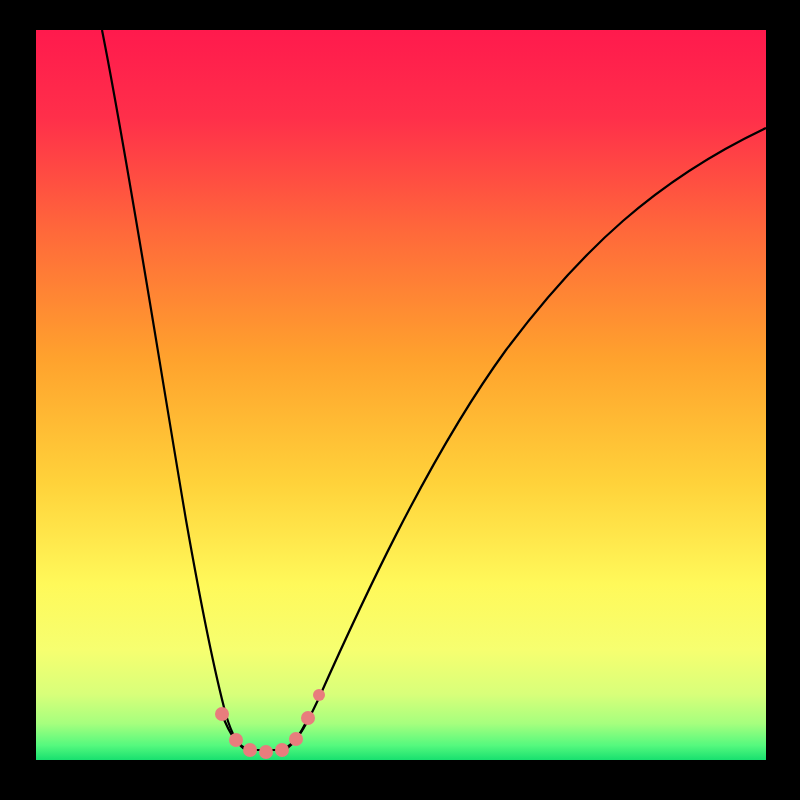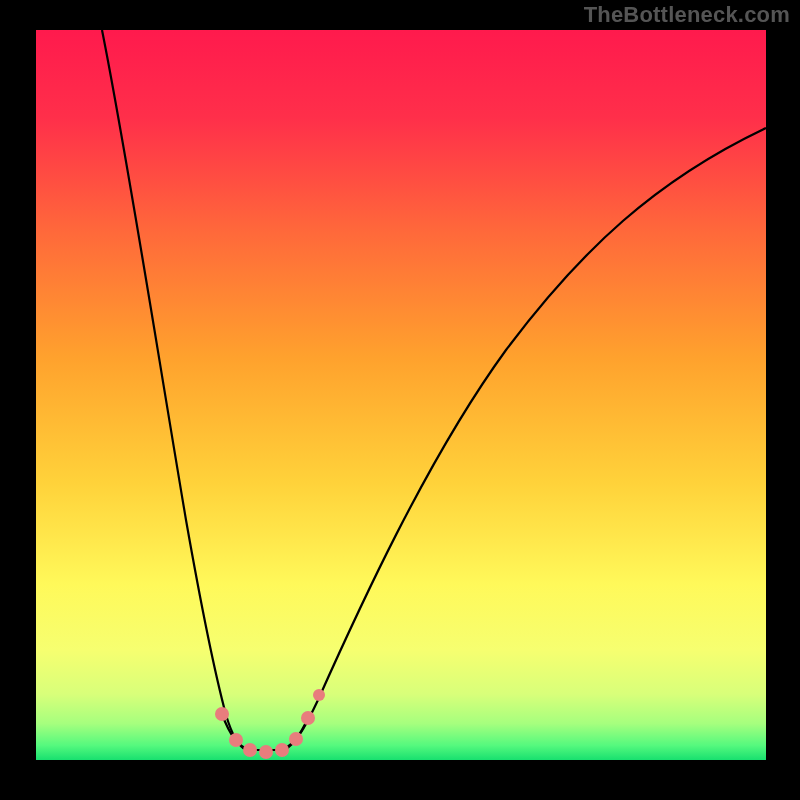--- a/index.html
+++ b/index.html
@@ -52,21 +52,20 @@
     stroke-width: 10;
     stroke-linecap: round;
   }
   .dot {
     fill: #e87d7d;
   }
 </style>
 </head>
 <body>
 <div class="container">
-  <div class="watermark">TheBottleneck.com</div>
 
   <div class="plot-area">
     <svg class="gradient-bg" viewBox="0 0 730 730" preserveAspectRatio="none">
       <defs>
         <linearGradient id="gbg" x1="0" y1="0" x2="0" y2="1">
           <stop offset="0%" stop-color="#ff1a4d"></stop>
           <stop offset="12%" stop-color="#ff2f4a"></stop>
           <stop offset="28%" stop-color="#ff6a3a"></stop>
           <stop offset="45%" stop-color="#ffa22d"></stop>
           <stop offset="62%" stop-color="#ffd23a"></stop>

